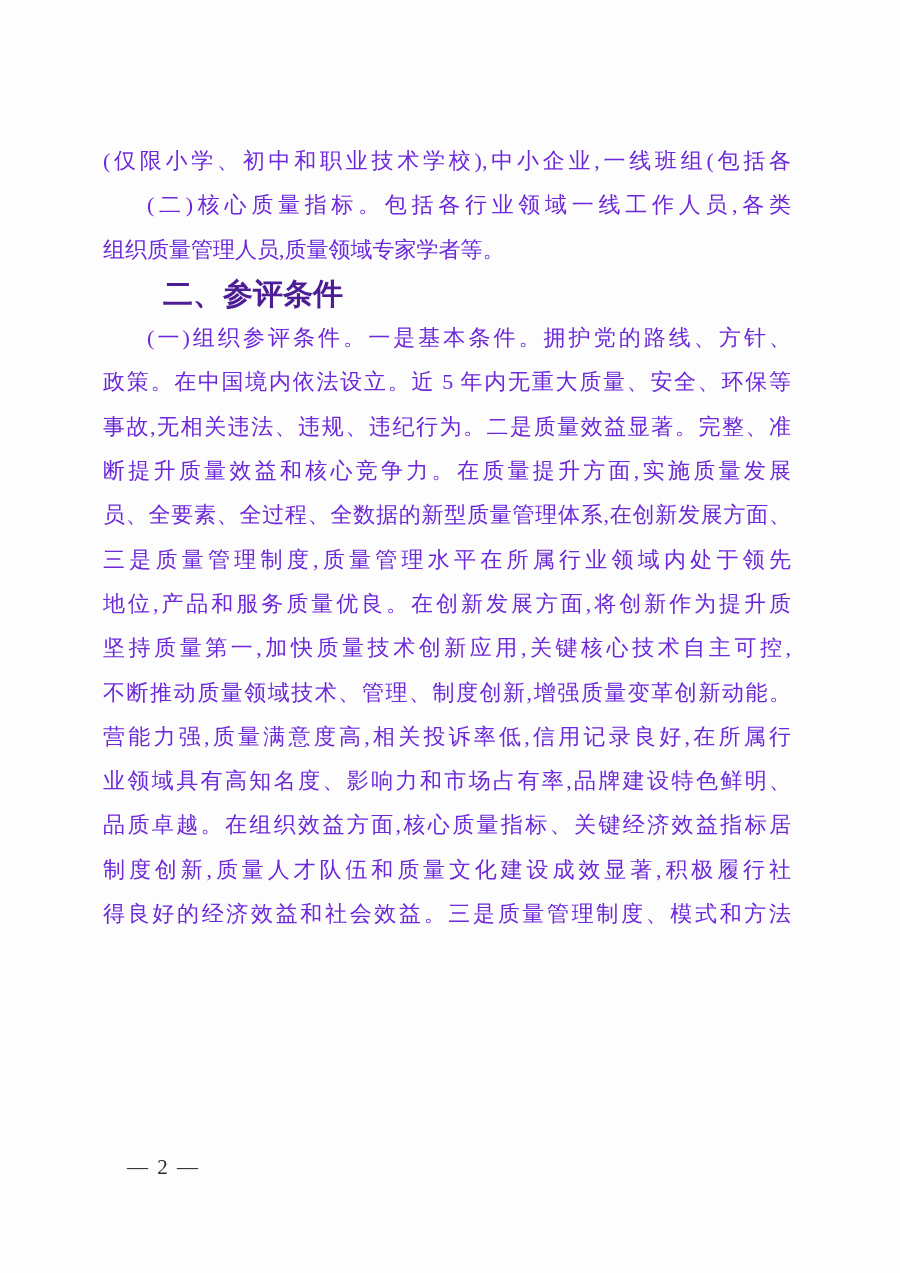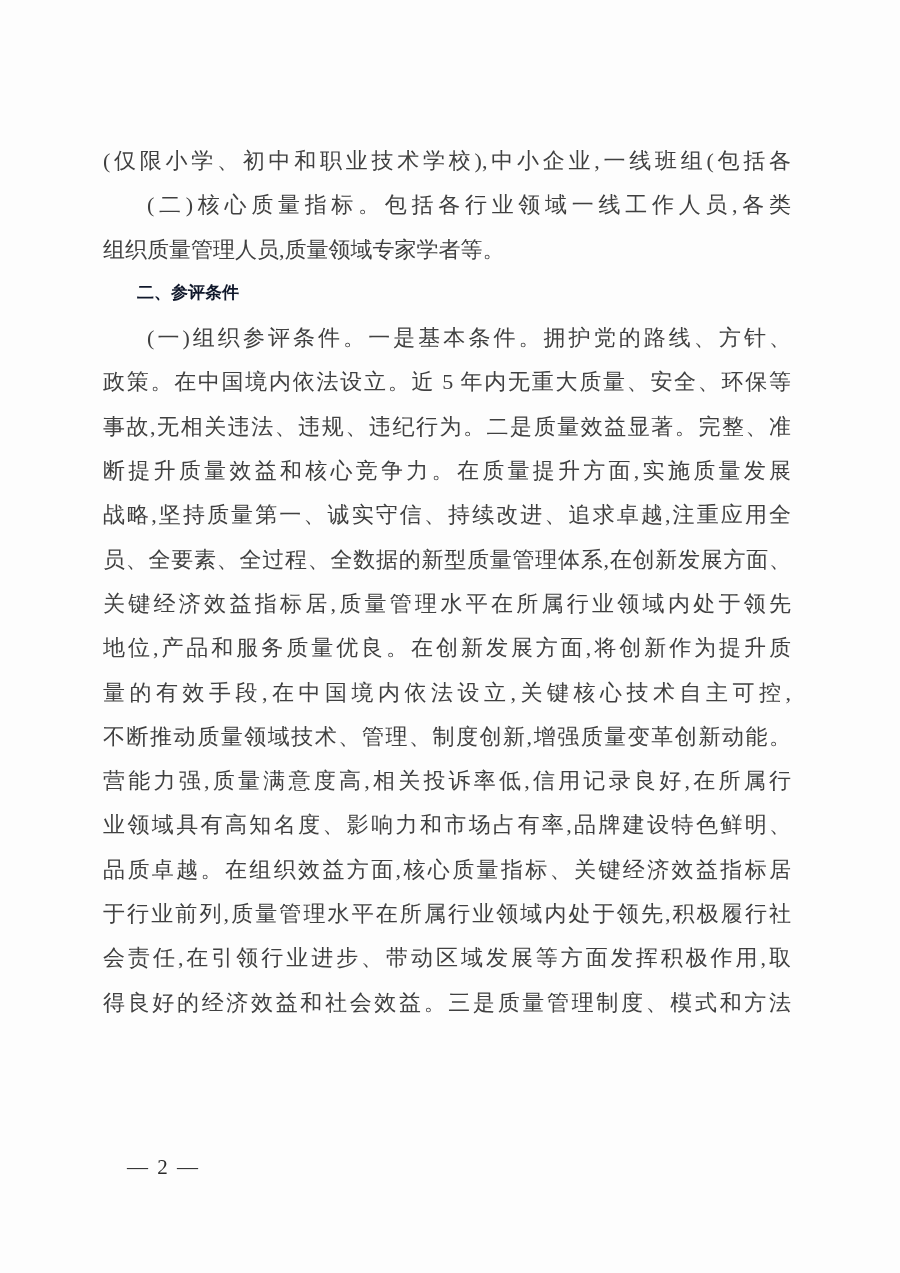--- a/index.html
+++ b/index.html
@@ -21,35 +21,35 @@
     left: 103px;
     top: 139px;
     width: 688px;
   }
   .line {
     font-size: 22px;
     line-height: 44.3px;
     height: 44.3px;
     white-space: nowrap;
     text-align: left;
-    color: #404040;
+    color: #6d28d9;
   }
   .line.justify {
     white-space: normal;
     text-align: justify;
     text-align-last: justify;
   }
   .line.indent {
     text-indent: 2em;
   }
   .line.heading {
-    font-family: Liberation Mono, monospace;
+    font-family: Liberation Sans, sans-serif;
     font-weight: 700;
-    font-size: 17px;
-    color: #0f172a;
+    font-size: 30px;
+    color: #4c1d95;
   }
   .page-number {
     position: absolute;
     left: 127px;
     top: 1152px;
     font-size: 21px;
     line-height: 30px;
     letter-spacing: 2px;
     color: #2a2a2a;
     font-family: "Liberation Serif", "DejaVu Serif", serif;
@@ -62,27 +62,25 @@
   <div class="doc-body">
 
   <div class="line justify">(仅限小学、初中和职业技术学校),中小企业,一线班组(包括各</div>
       <div class="line indent justify">(二)核心质量指标。包括各行业领域一线工作人员,各类</div>
       <div class="line">组织质量管理人员,质量领域专家学者等。</div>
       <div class="line heading indent">二、参评条件</div>
       <div class="line indent justify">(一)组织参评条件。一是基本条件。拥护党的路线、方针、</div>
       <div class="line justify">政策。在中国境内依法设立。近 5 年内无重大质量、安全、环保等</div>
       <div class="line justify">事故,无相关违法、违规、违纪行为。二是质量效益显著。完整、准</div>
       <div class="line justify">断提升质量效益和核心竞争力。在质量提升方面,实施质量发展</div>
-      <div class="line justify">战略,坚持质量第一、诚实守信、持续改进、追求卓越,注重应用全</div>
       <div class="line justify">员、全要素、全过程、全数据的新型质量管理体系,在创新发展方面、</div>
-      <div class="line justify">关键经济效益指标居,质量管理水平在所属行业领域内处于领先</div>
+      <div class="line justify">三是质量管理制度,质量管理水平在所属行业领域内处于领先</div>
       <div class="line justify">地位,产品和服务质量优良。在创新发展方面,将创新作为提升质</div>
-      <div class="line justify">量的有效手段,在中国境内依法设立,关键核心技术自主可控,</div>
+      <div class="line justify">坚持质量第一,加快质量技术创新应用,关键核心技术自主可控,</div>
       <div class="line justify">不断推动质量领域技术、管理、制度创新,增强质量变革创新动能。</div>
       <div class="line justify">营能力强,质量满意度高,相关投诉率低,信用记录良好,在所属行</div>
       <div class="line justify">业领域具有高知名度、影响力和市场占有率,品牌建设特色鲜明、</div>
       <div class="line justify">品质卓越。在组织效益方面,核心质量指标、关键经济效益指标居</div>
-      <div class="line justify">于行业前列,质量管理水平在所属行业领域内处于领先,积极履行社</div>
-      <div class="line justify">会责任,在引领行业进步、带动区域发展等方面发挥积极作用,取</div>
+      <div class="line justify">制度创新,质量人才队伍和质量文化建设成效显著,积极履行社</div>
       <div class="line justify">得良好的经济效益和社会效益。三是质量管理制度、模式和方法</div>
     </div>
   <div class="page-number">— 2 —</div>
 </div>
 
 </body></html>

